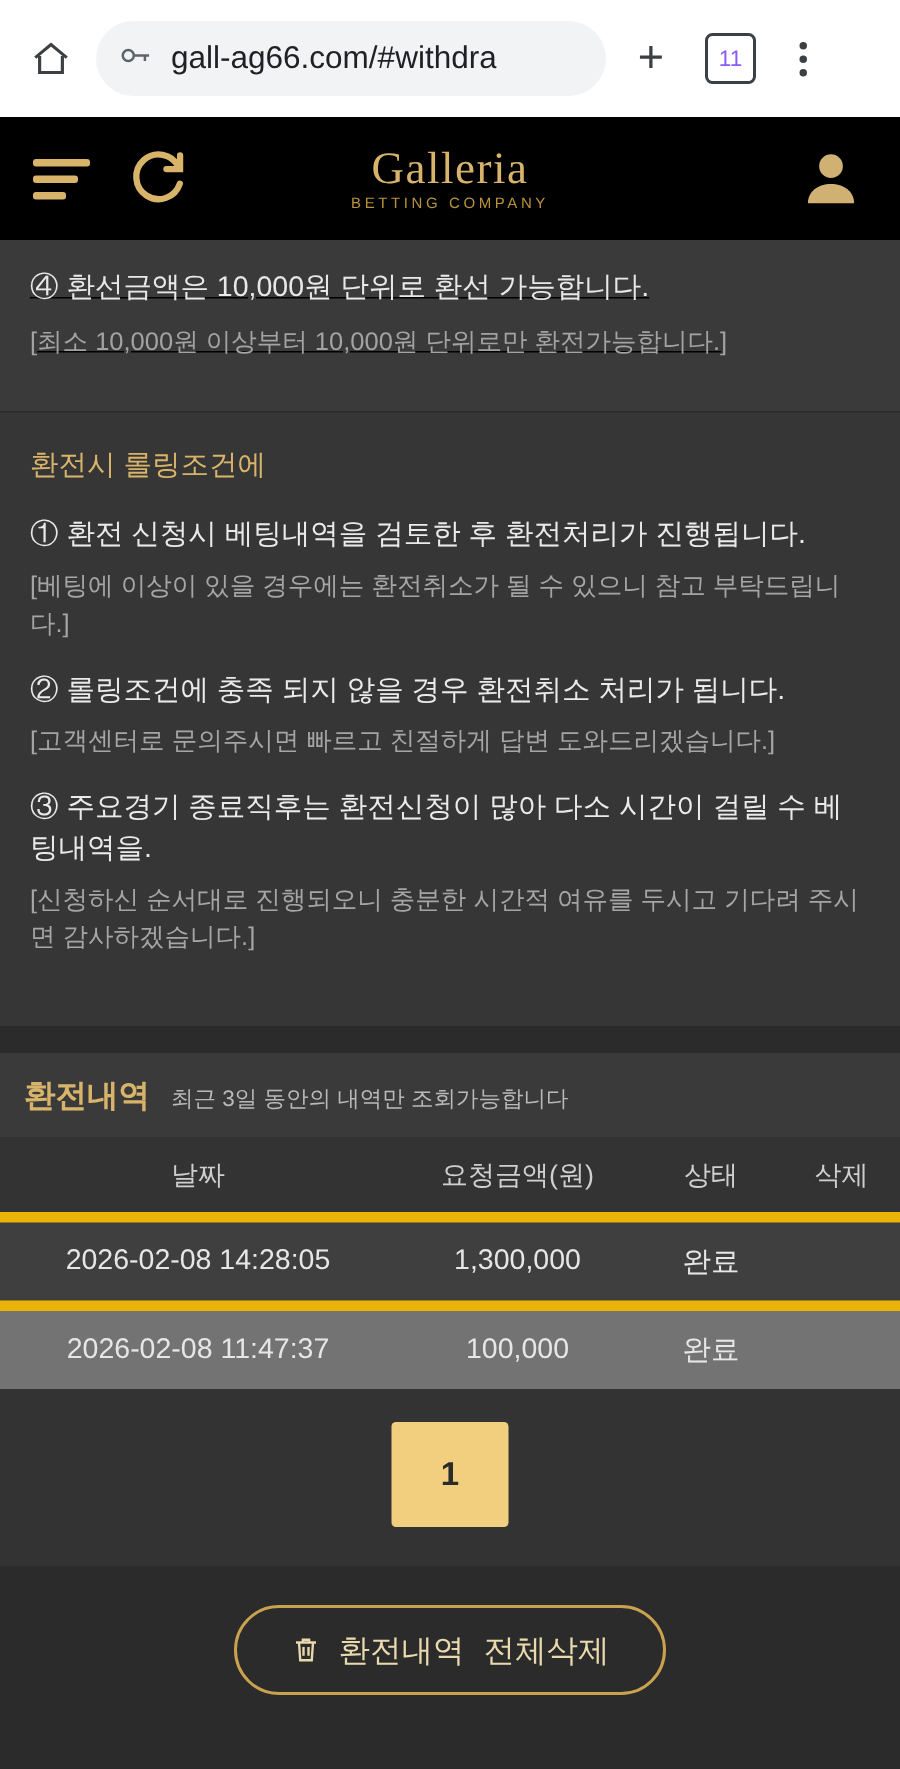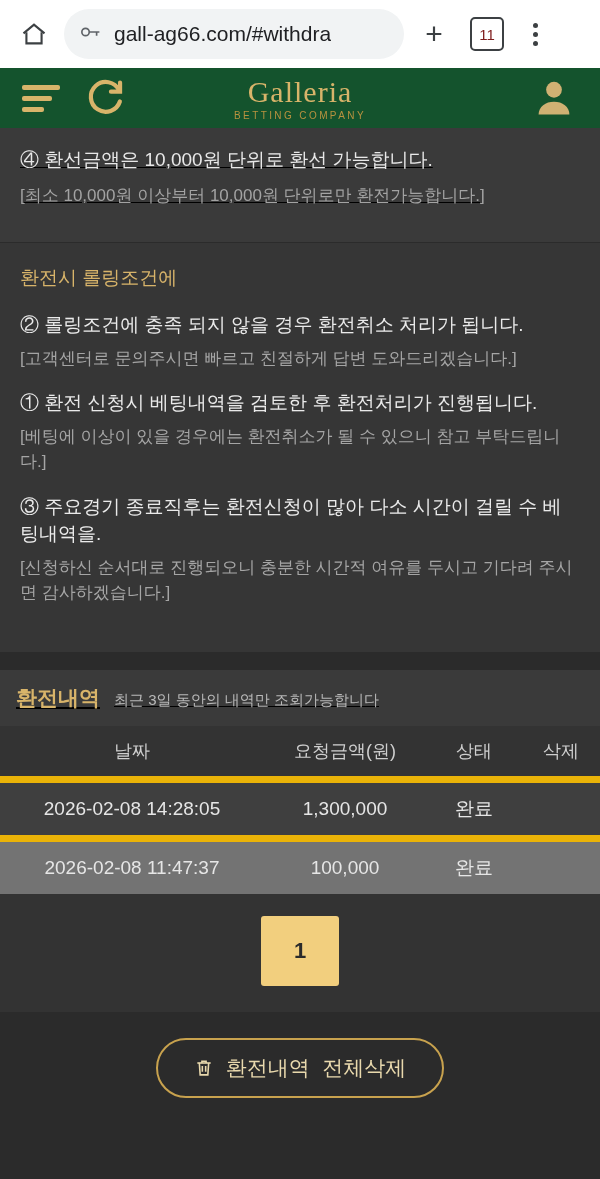--- a/index.html
+++ b/index.html
@@ -6,21 +6,21 @@
   html, body {
     width: 600px;
     height: 1179px;
     background: #2b2b2b;
     font-family: "Liberation Sans", sans-serif;
     overflow: hidden;
   }
 
   
   .browser-bar {
-    height: 68px;
+    height: 78px;
     background: #ffffff;
     display: flex;
     align-items: center;
     padding: 0 14px;
     gap: 10px;
   }
   .home-icon {
     width: 40px; height: 40px;
     display: flex; align-items: center; justify-content: center;
     flex: 0 0 auto;
@@ -51,37 +51,37 @@
     color: #3c4043;
     font-weight: 300;
     flex: 0 0 auto;
   }
   .tab-count {
     width: 34px; height: 34px;
     border: 2px solid #3c4043;
     border-radius: 5px;
     display: flex; align-items: center; justify-content: center;
     font-size: 15px;
-    color: #7f1d1d;
+    color: #8b5cf6;
     flex: 0 0 auto;
     margin-left: 6px;
   }
   .menu-dots {
     width: 34px; height: 40px;
     display: flex; flex-direction: column; align-items: center; justify-content: center;
     gap: 4px;
     flex: 0 0 auto;
     margin-left: 4px;
   }
   .menu-dots i { width: 5px; height: 5px; background: #3c4043; border-radius: 50%; display: block; }
 
   
   .site-header {
-    height: 60px;
-    background: #14532d;
+    height: 82px;
+    background: #000000;
     display: flex;
     align-items: center;
     padding: 0 22px;
     position: relative;
   }
   .hamburger { display: flex; flex-direction: column; gap: 6px; width: 40px; }
   .hamburger span { height: 5px; background: #d8b46a; border-radius: 2px; display:block; }
   .hamburger span:nth-child(1) { width: 38px; }
   .hamburger span:nth-child(2) { width: 30px; }
   .hamburger span:nth-child(3) { width: 22px; }
@@ -152,21 +152,20 @@
 
   .gap { height: 18px; background: #2b2b2b; }
 
   
   .hist-head {
     background: #3a3a3a;
     display: flex;
     align-items: baseline;
     padding: 14px 16px;
     gap: 14px;
-    text-decoration: underline;
   }
   .hist-title { color: #d8b46a; font-size: 21px; font-weight: bold; }
   .hist-note { color: #b9b9b9; font-size: 15px; }
 
   table.hist { width: 100%; border-collapse: collapse; }
   table.hist th {
     background: #333333;
     color: #cfcfcf;
     font-size: 18px;
     font-weight: normal;
@@ -291,27 +290,27 @@
 
   <div class="notice-top">
     <div class="notice-line">④ 환선금액은 10,000원 단위로 환선 가능합니다.</div>
     <div class="notice-sub">[최소 10,000원 이상부터 10,000원 단위로만 환전가능합니다.]</div>
   </div>
 
   <div class="ref-block">
     <div class="ref-title">환전시 롤링조건에</div>
 
     <div class="ref-item">
+      <div class="ref-main">① 환전 신청시 베팅내역을 검토한 후 환전처리가 진행됩니다.</div>
+      <div class="ref-note">[베팅에 이상이 있을 경우에는 환전취소가 될 수 있으니 참고 부탁드립니다.]</div>
+    </div>
+
+    <div class="ref-item">
       <div class="ref-main">② 롤링조건에 충족 되지 않을 경우 환전취소 처리가 됩니다.</div>
       <div class="ref-note">[고객센터로 문의주시면 빠르고 친절하게 답변 도와드리겠습니다.]</div>
-    </div>
-
-    <div class="ref-item">
-      <div class="ref-main">① 환전 신청시 베팅내역을 검토한 후 환전처리가 진행됩니다.</div>
-      <div class="ref-note">[베팅에 이상이 있을 경우에는 환전취소가 될 수 있으니 참고 부탁드립니다.]</div>
     </div>
 
     <div class="ref-item">
       <div class="ref-main">③ 주요경기 종료직후는 환전신청이 많아 다소 시간이 걸릴 수 베팅내역을.</div>
       <div class="ref-note">[신청하신 순서대로 진행되오니 충분한 시간적 여유를 두시고 기다려 주시면 감사하겠습니다.]</div>
     </div>
   </div>
 
   <div class="gap"></div>
 

